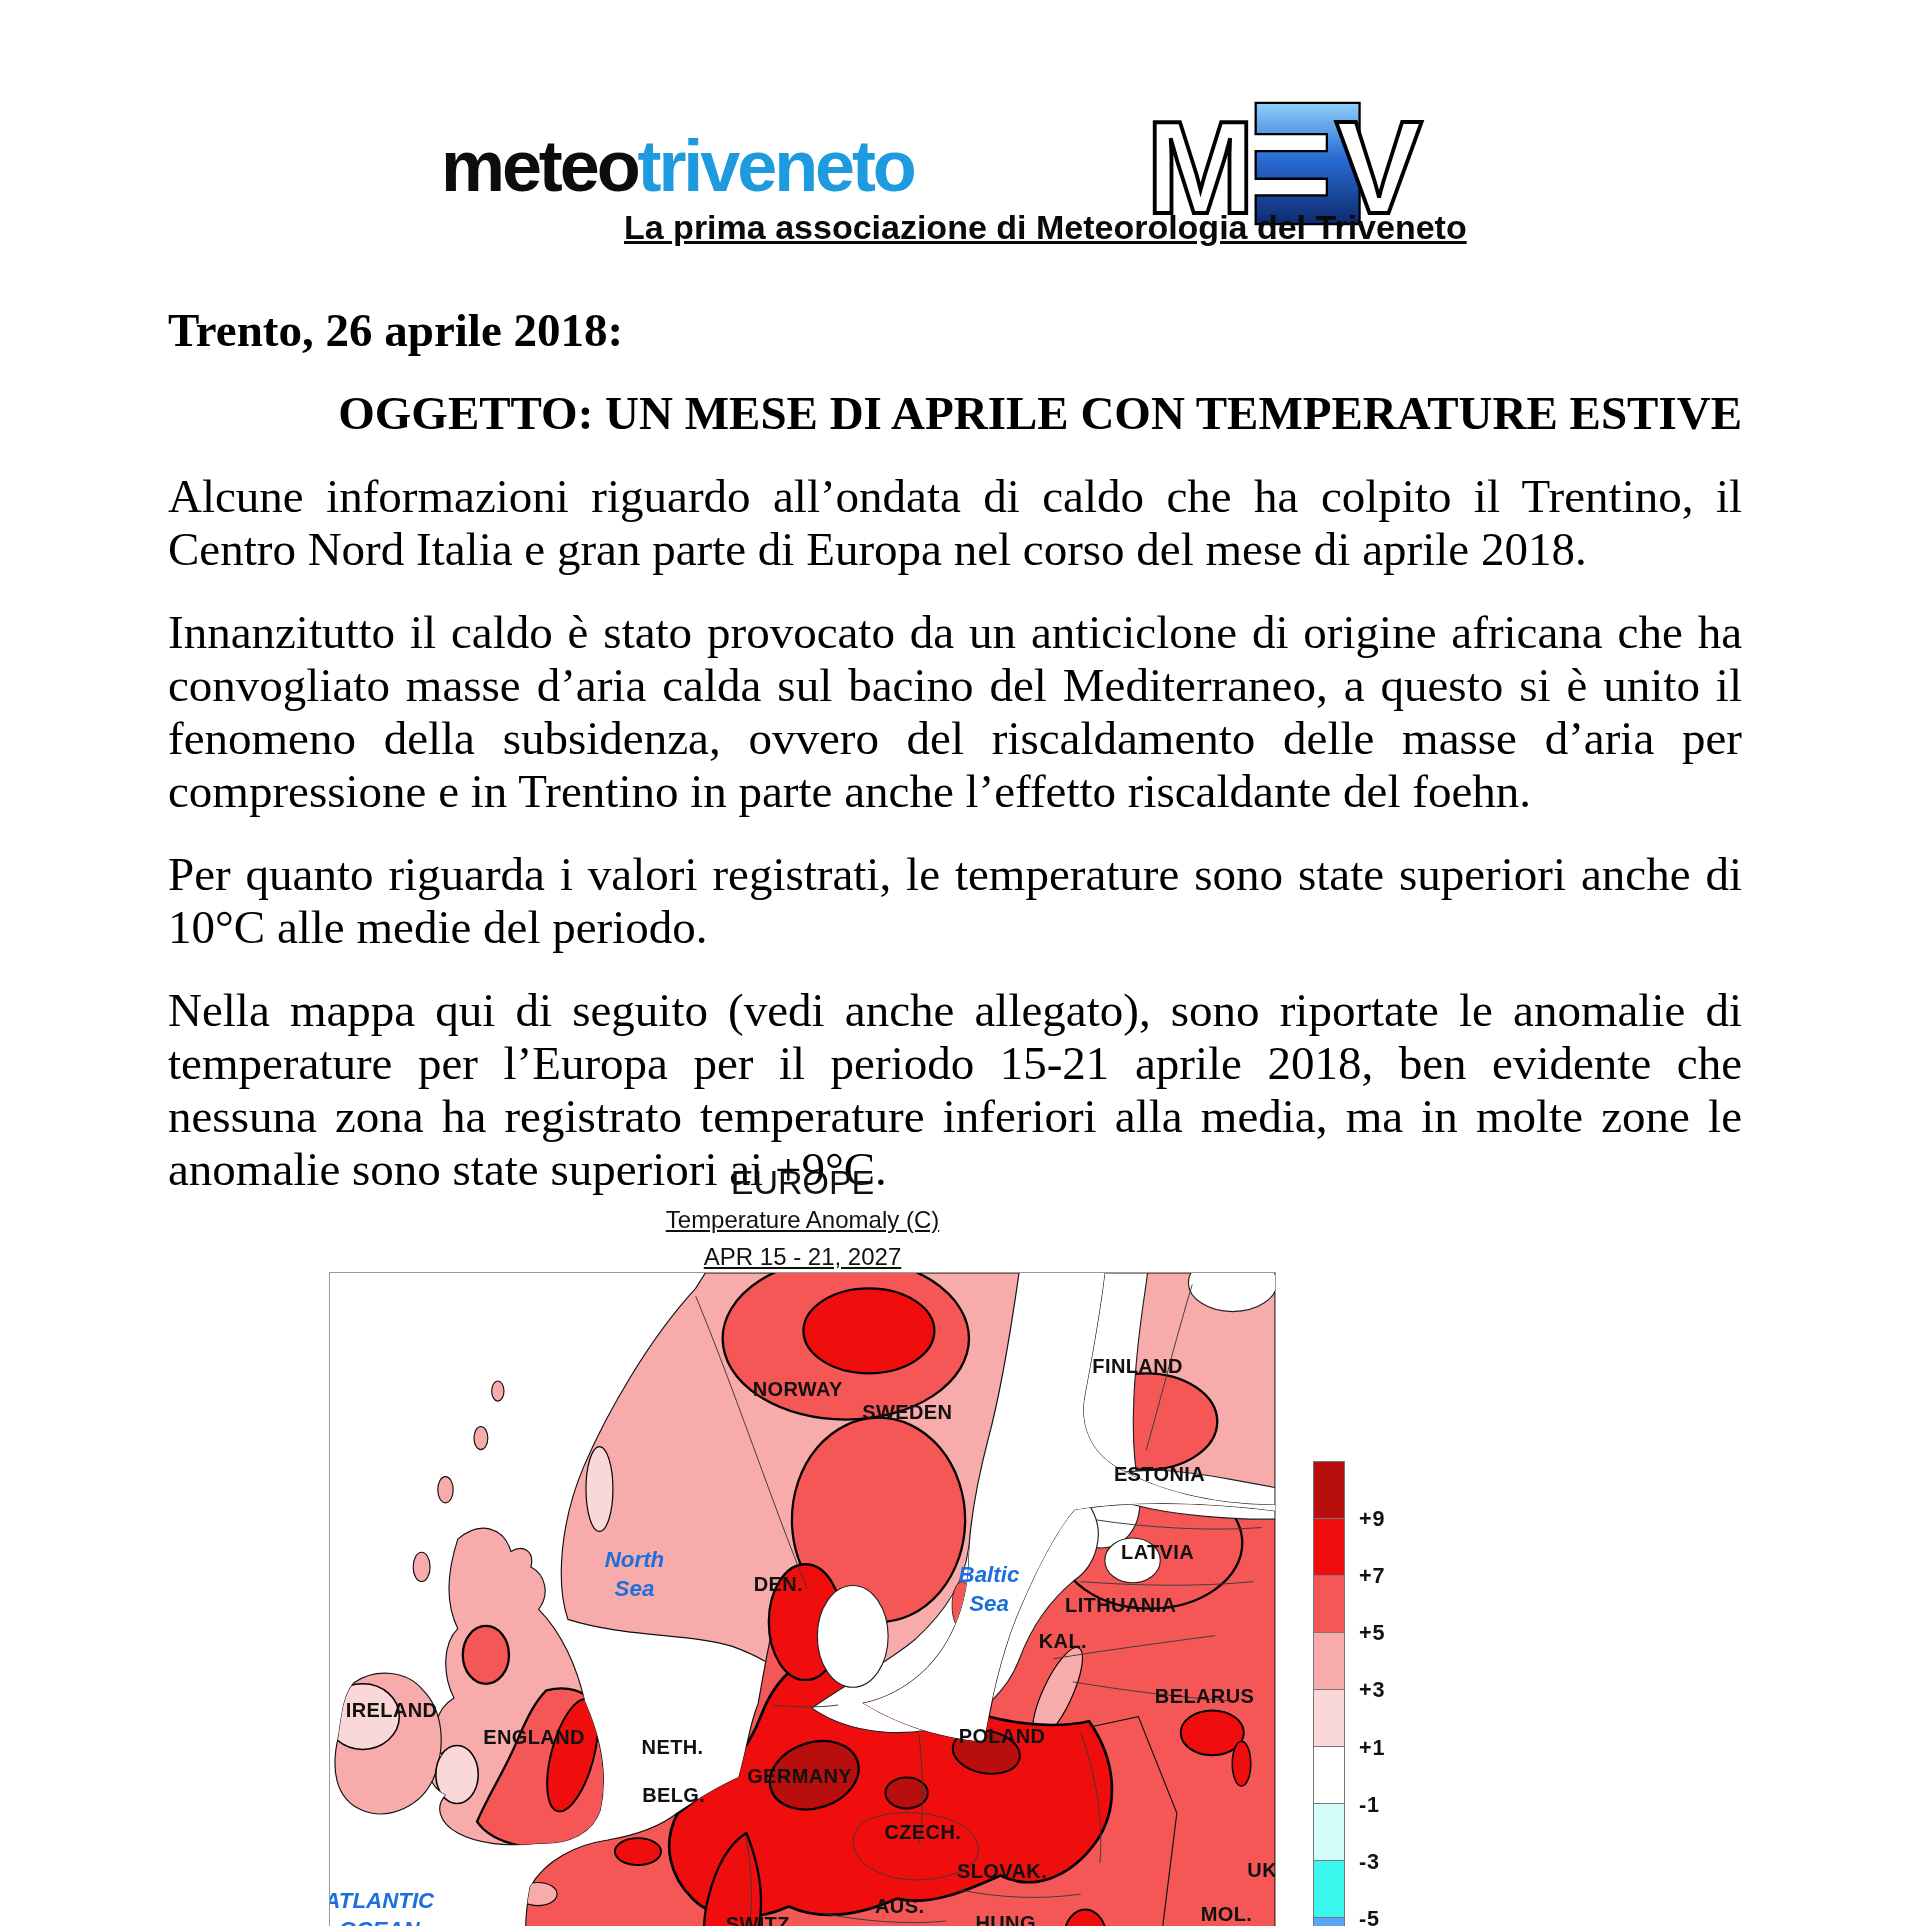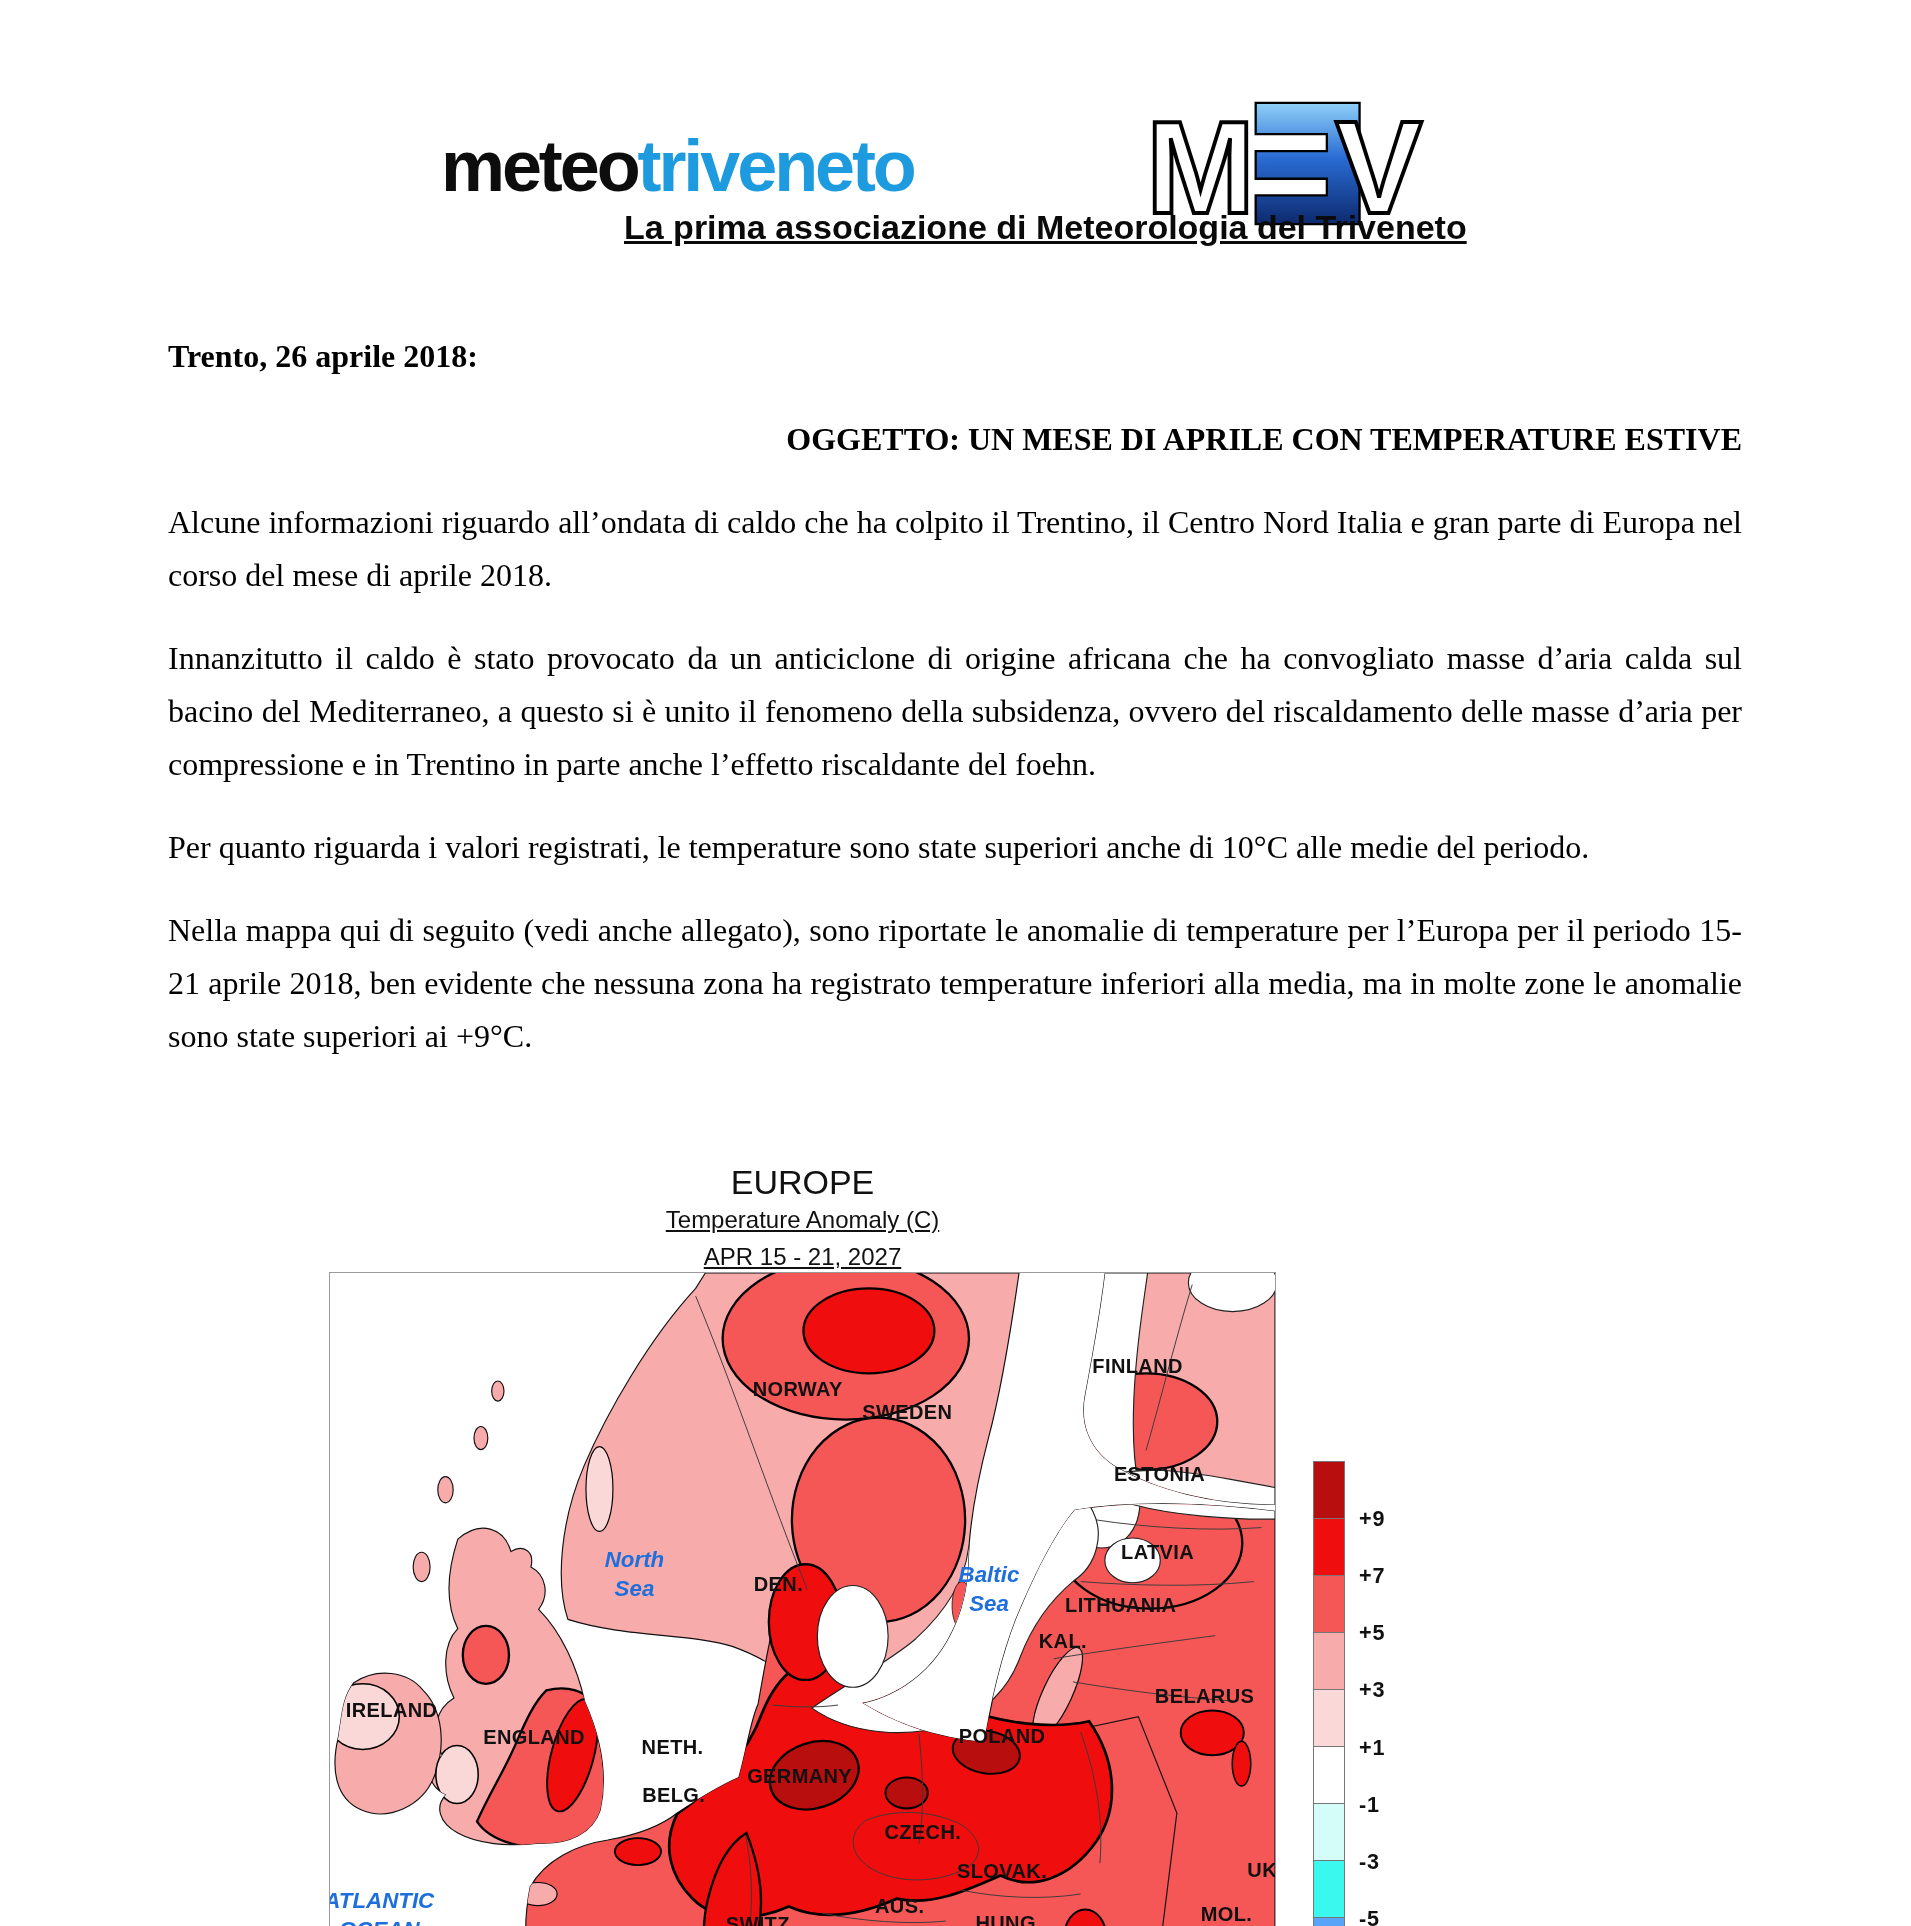--- a/index.html
+++ b/index.html
@@ -9,21 +9,21 @@
   }
   
   .brand{position:absolute;left:441px;top:101px;height:131px;line-height:131px;
     font-family:"Liberation Sans",sans-serif;font-weight:700;font-size:72px;letter-spacing:-3.1px;white-space:nowrap;}
   .brand .b1{color:#0d0d0d;}
   .brand .b2{color:#1e9ade;}
   .mark{position:absolute;left:1146px;top:97px;width:304px;height:135px;}
   .tagline{position:absolute;left:624px;top:208px;width:782px;text-align:center;
     font-family:"Liberation Sans",sans-serif;font-weight:700;font-size:34px;color:#0a0a0a;white-space:nowrap;text-decoration:underline;}
   
-  .content{position:absolute;left:168px;top:330px;width:1574px;font-size:32px;line-height:53px;}
+  .content{position:absolute;left:168px;top:304px;width:1574px;font-size:47px;line-height:53px;}
   .dateline{font-weight:700;margin:0 0 30px 0;}
   .subject{font-weight:700;margin:0 0 30px 4px;text-align:right;}
   .content p{margin:8px 0 30px 0;text-align:justify;}
   
   .map-title{position:absolute;left:329px;top:1164px;width:947px;text-align:center;
     font-family:"Liberation Sans",sans-serif;color:#111;}
   .map-title .t1{font-size:34px;line-height:37px;}
   .map-title .t2,.map-title .t3{font-size:24px;line-height:37px;text-decoration:underline;}
   .map-box{position:absolute;left:329px;top:1272px;width:947px;height:998px;
     border:1.2px solid #9a9a9a;box-sizing:border-box;background:#fff;overflow:hidden;}

